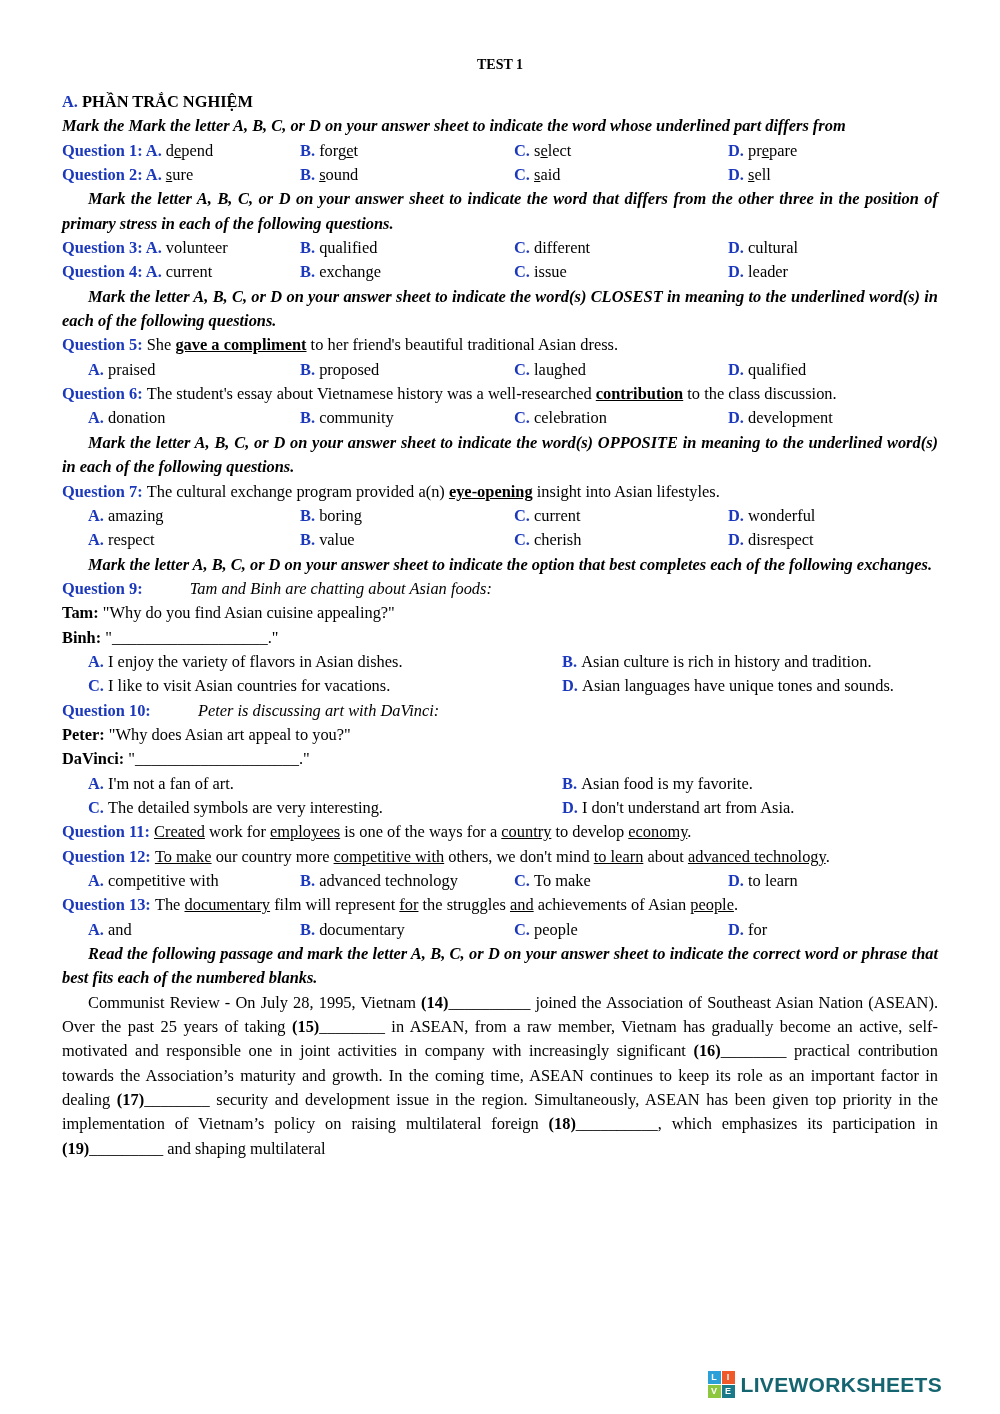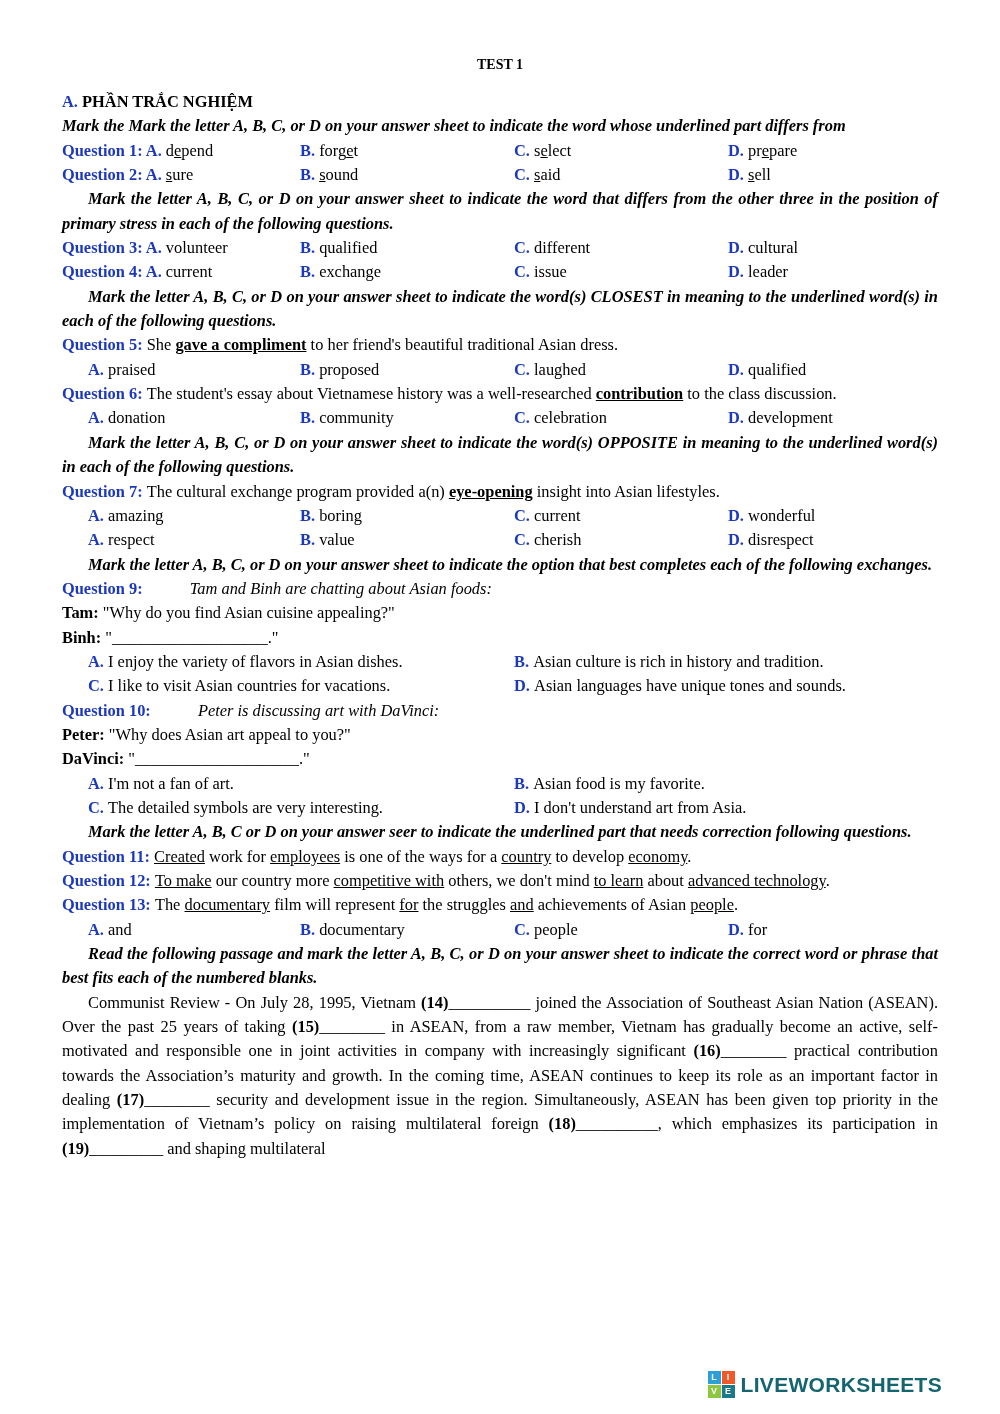--- a/index.html
+++ b/index.html
@@ -37,20 +37,21 @@
   .line.indent {
     text-indent: 26px;
   }
   .opts4 {
     display: grid;
     grid-template-columns: 238px 214px 214px 1fr;
   }
   .opts2 {
     display: grid;
     grid-template-columns: 452px 1fr;
+    gap: 48px;
   }
   .opts4.opt > .cell:first-child,
   .opts2.opt > .cell:first-child {
     padding-left: 26px;
   }
   .cell {
     text-align: left;
     white-space: nowrap;
     overflow: visible;
   }
@@ -174,23 +175,28 @@
         <p class="line"><span class="seg-b">Peter:</span><span> "Why does Asian art appeal to you?"</span></p>
         <p class="line"><span class="seg-b">DaVinci:</span><span> "____________________."</span></p>
         <div class="line opts2 opt">
           <div class="cell"><span class="seg-q">A. </span><span>I'm not a fan of art.</span></div>
           <div class="cell"><span class="seg-q">B. </span><span>Asian food is my favorite.</span></div>
         </div>
         <div class="line opts2 opt">
           <div class="cell"><span class="seg-q">C. </span><span>The detailed symbols are very interesting.</span></div>
           <div class="cell"><span class="seg-q">D. </span><span>I don't understand art from Asia.</span></div>
         </div>
-        <p class="line indent"><span class="seg-bi">Mark the letter A, B, C or D on your answer seer to indicate the underlined part that needs correction following questions.</span></p>
         <p class="line"><span class="seg-q">Question 11: </span><span class="seg-u">Created</span><span> work for </span><span class="seg-u">employees</span><span> is one of the ways for a </span><span class="seg-u">country</span><span> to develop </span><span class="seg-u">economy</span><span>.</span></p>
         <p class="line"><span class="seg-q">Question 12: </span><span class="seg-u">To make</span><span> our country more </span><span class="seg-u">competitive with</span><span> others, we don't mind </span><span class="seg-u">to learn</span><span> about </span><span class="seg-u">advanced technology</span><span>.</span></p>
+        <div class="line opts4 opt">
+          <div class="cell"><span class="seg-q">A. </span><span>competitive with</span></div>
+          <div class="cell"><span class="seg-q">B. </span><span>advanced technology</span></div>
+          <div class="cell"><span class="seg-q">C. </span><span>To make</span></div>
+          <div class="cell"><span class="seg-q">D. </span><span>to learn</span></div>
+        </div>
         <p class="line"><span class="seg-q">Question 13: </span><span>The </span><span class="seg-u">documentary</span><span> film will represent </span><span class="seg-u">for</span><span> the struggles </span><span class="seg-u">and</span><span> achievements of Asian </span><span class="seg-u">people</span><span>.</span></p>
         <div class="line opts4 opt">
           <div class="cell"><span class="seg-q">A. </span><span>and</span></div>
           <div class="cell"><span class="seg-q">B. </span><span>documentary</span></div>
           <div class="cell"><span class="seg-q">C. </span><span>people</span></div>
           <div class="cell"><span class="seg-q">D. </span><span>for</span></div>
         </div>
         <p class="line indent"><span class="seg-bi">Read the following passage and mark the letter A, B, C, or D on your answer sheet to indicate the correct word or phrase that best fits each of the numbered blanks.</span></p>
         <p class="line indent"><span>Communist Review - On July 28, 1995, Vietnam </span><span class="seg-b">(14)</span><span>__________ joined the Association of Southeast Asian Nation (ASEAN). Over the past 25 years of taking </span><span class="seg-b">(15)</span><span>________ in ASEAN, from a raw member, Vietnam has gradually become an active, self-motivated and responsible one in joint activities in company with increasingly significant </span><span class="seg-b">(16)</span><span>________ practical contribution towards the Association’s maturity and growth. In the coming time, ASEAN continues to keep its role as an important factor in dealing </span><span class="seg-b">(17)</span><span>________ security and development issue in the region. Simultaneously, ASEAN has been given top priority in the implementation of Vietnam’s policy on raising multilateral foreign </span><span class="seg-b">(18)</span><span>__________, which emphasizes its participation in </span><span class="seg-b">(19)</span><span>_________ and shaping multilateral</span></p>
       </div>

